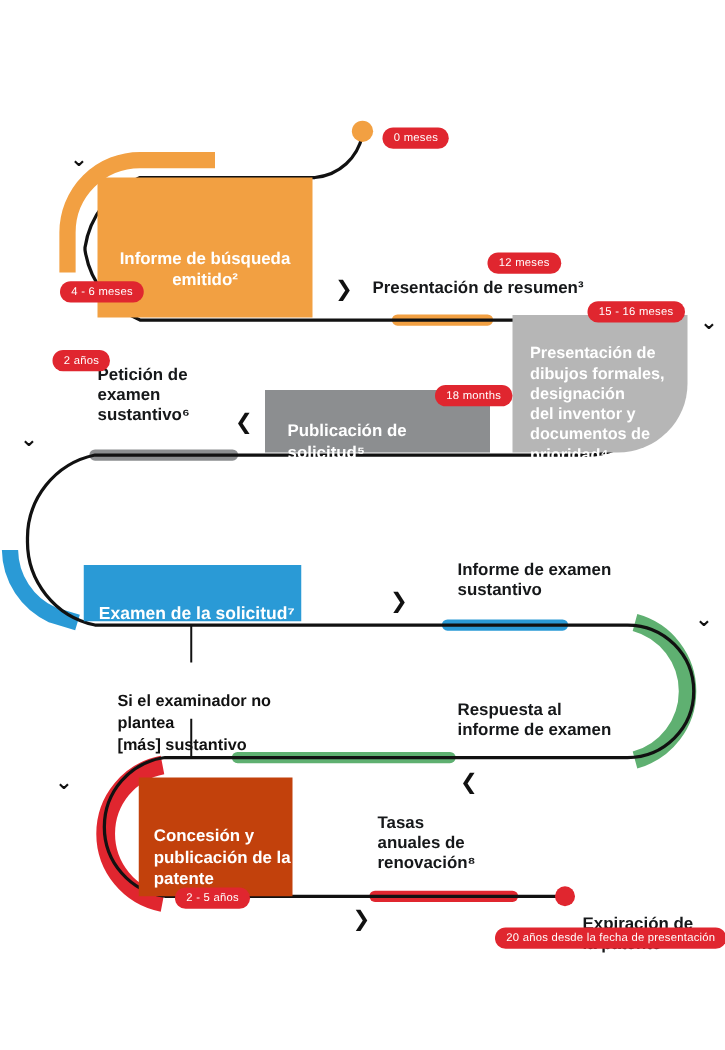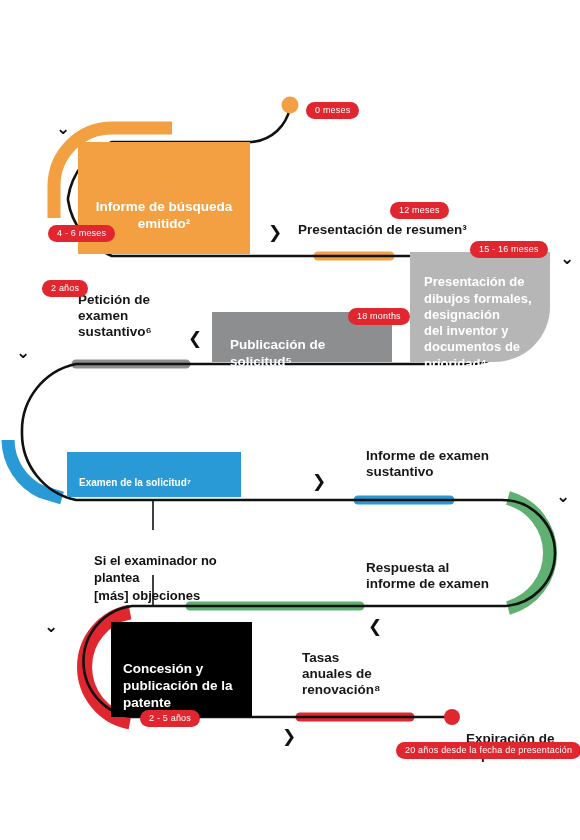--- a/index.html
+++ b/index.html
@@ -54,27 +54,27 @@
     left: 212px; top: 312px;
     width: 180px; height: 50px;
     background: #8C8E90;
     font-size: 13.5px;
     padding: 8px 0 0 18px;
   }
   .box-exam {
     left: 67px; top: 452px;
     width: 174px; height: 45px;
     background: #2A9AD6;
-    font-size: 10px;
+    font-size: 14px;
     padding: 12px 0 0 12px;
   }
   .box-grant {
     left: 111px; top: 622px;
-    width: 141px; height: 95px;
-    background: #000000;
+    width: 123px; height: 95px;
+    background: #c2410c;
     font-size: 13.5px;
     padding: 22px 0 0 12px;
   }
   .box-condition {
     left: 90px; top: 530px;
     width: 142px; height: 45px;
     background: #ffffff;
     color: #111111;
     font-size: 13px;
     font-weight: bold;
@@ -197,21 +197,21 @@
     <span class="box-text">Publicación de
 solicitud⁵</span>
   </div>
 
   <div class="box box-exam">
     <span class="box-text">Examen de la solicitud⁷</span>
   </div>
 
   <div class="box box-condition">
     <span class="box-text">Si el examinador no plantea
-[más] objeciones</span>
+[más] sustantivo</span>
   </div>
 
   <div class="box box-grant">
     <span class="box-text">Concesión y
 publicación de la
 patente</span>
   </div>
 
   <div class="label lb-abstract">Presentación de resumen³</div>
   <div class="label lb-petition">Petición de

